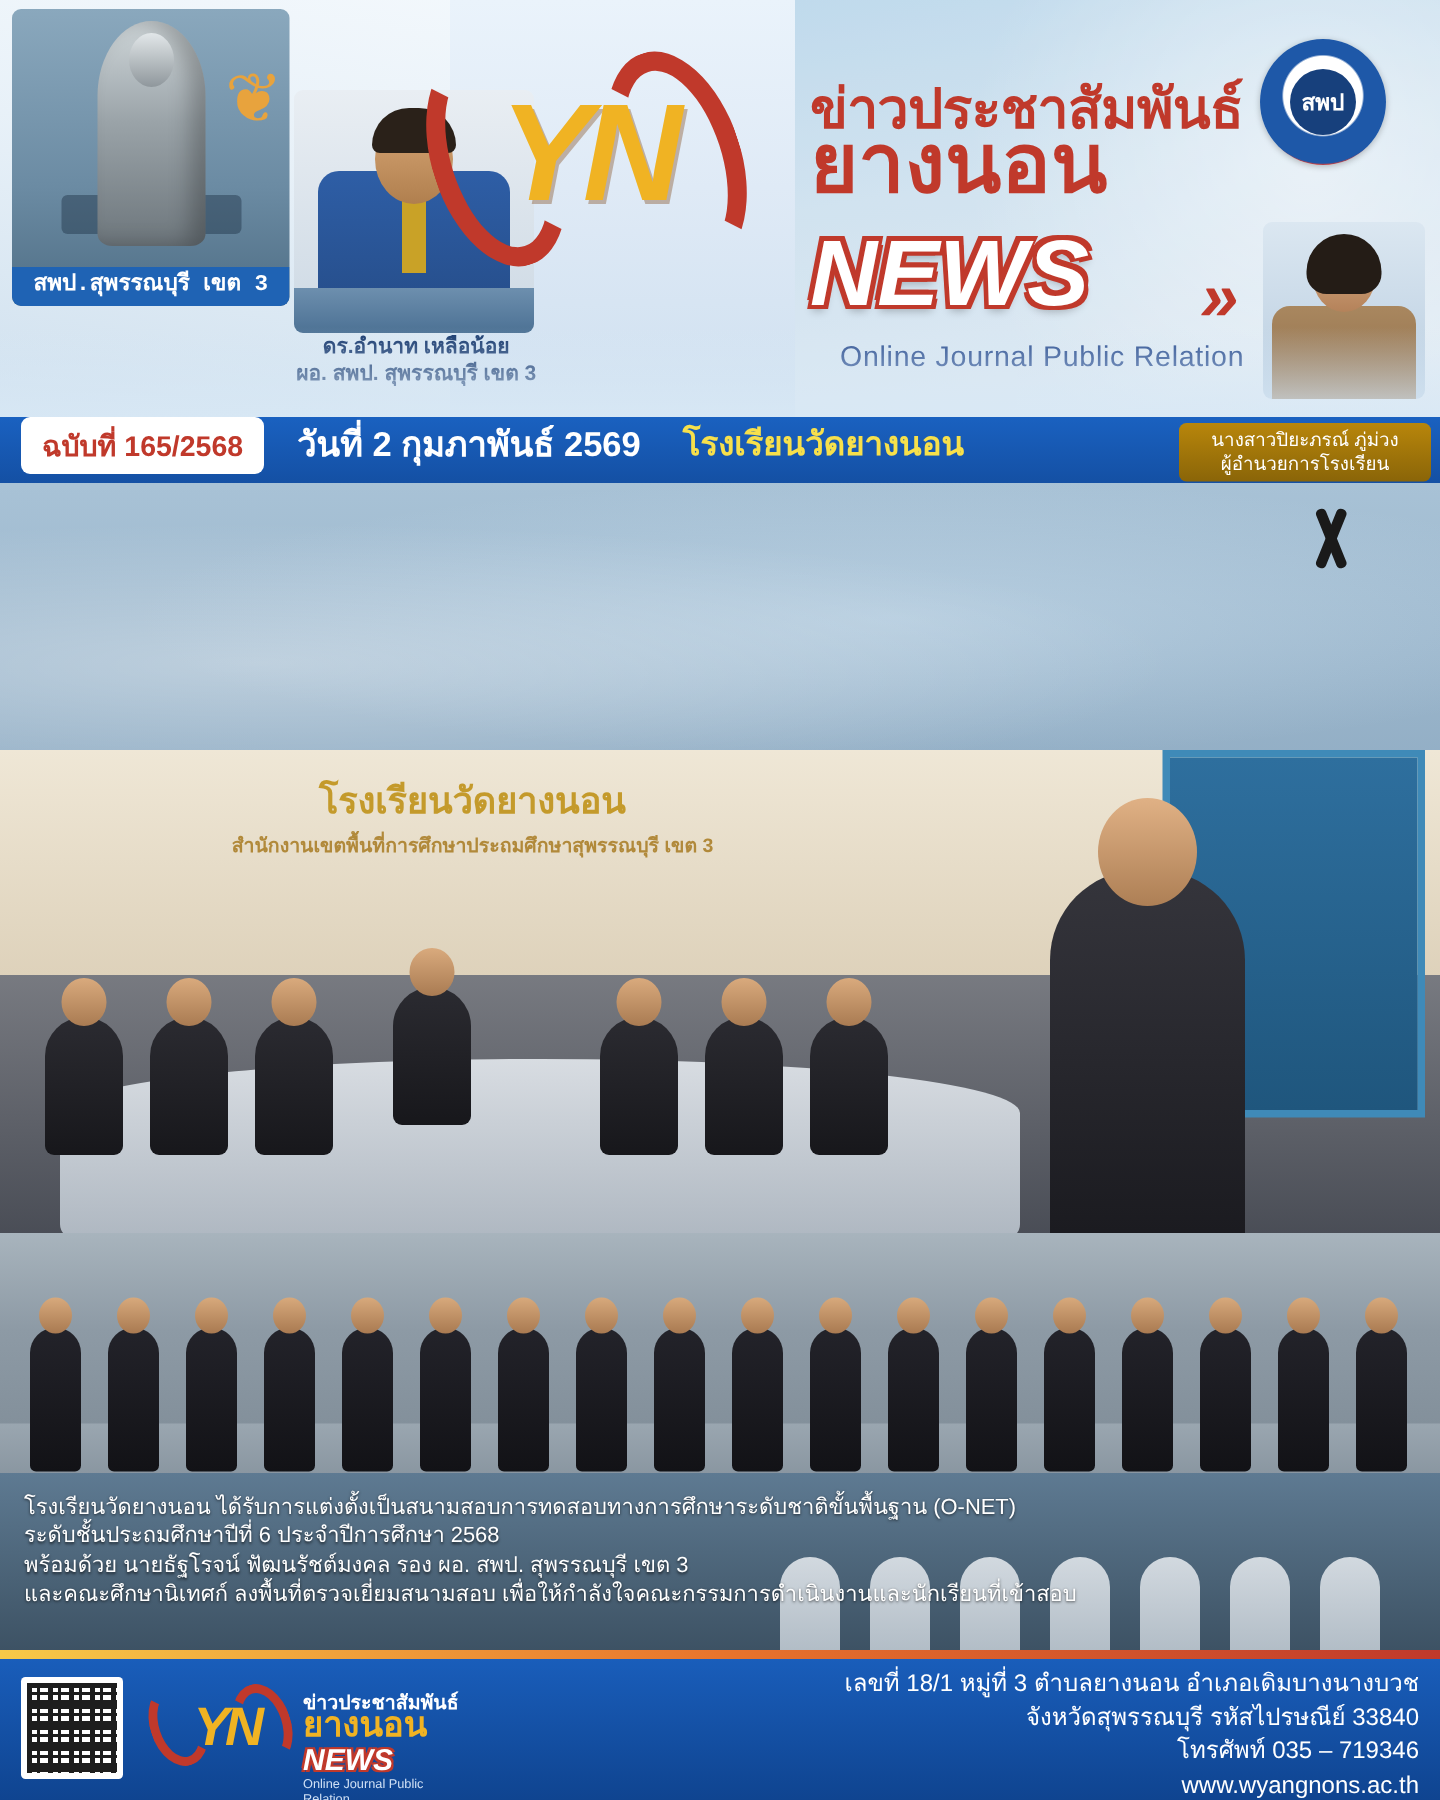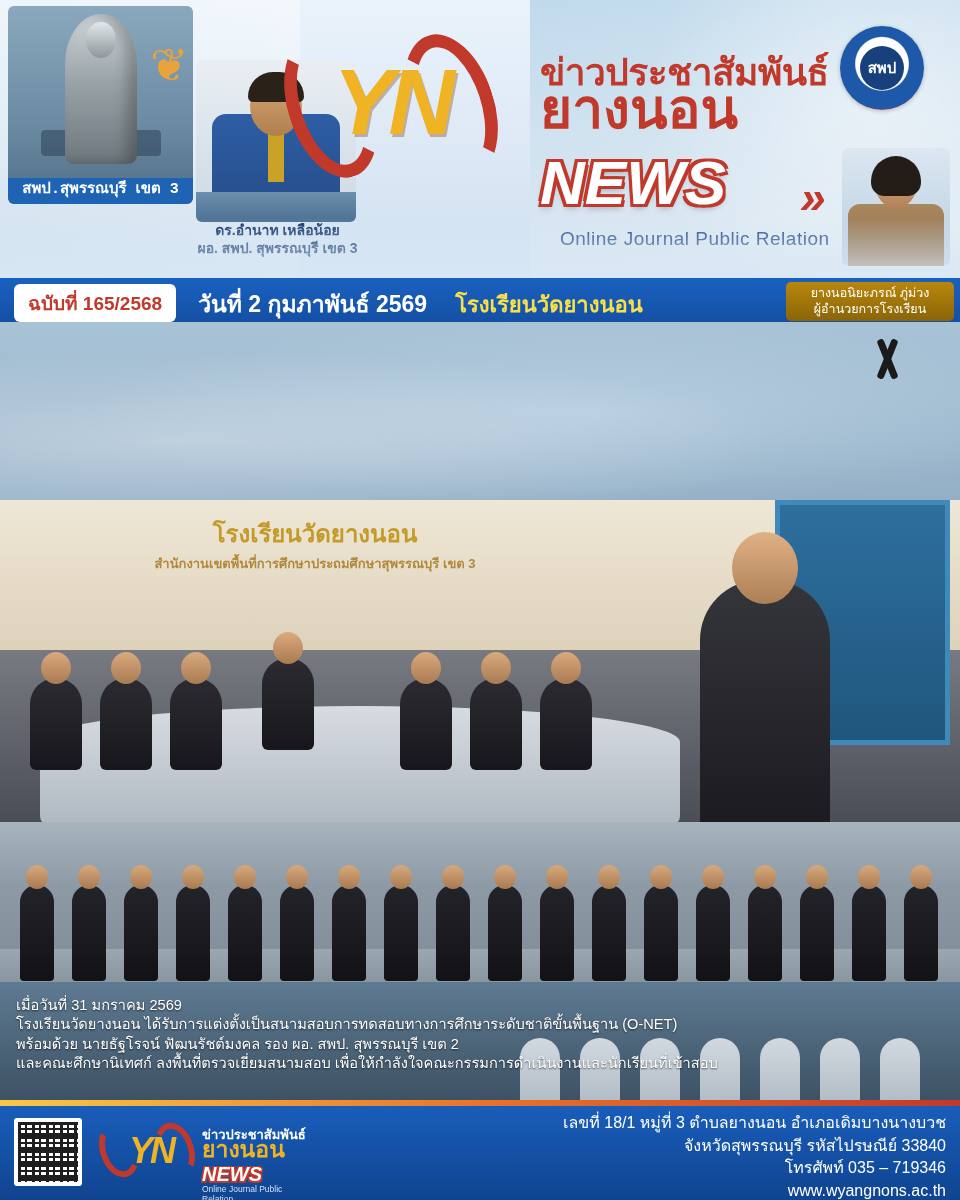--- a/index.html
+++ b/index.html
@@ -194,21 +194,21 @@
   .head-sub {
     position: absolute; left: 560px; top: 228px;
     color: #2a4d8f; font-size: 19px; letter-spacing: .5px;
   }
 
   
   .infobar {
     position: relative;
     width: 960px; height: 44px;
     background: linear-gradient(180deg, #1a61c0 0%, #1450a4 100%);
-    display: flex; align-items: flex-end;
+    display: flex; align-items: flex-start;
   }
   .issue-pill {
     margin-left: 14px;
     background: #ffffff; color: #c0392b;
     font-size: 19px; font-weight: bold;
     padding: 4px 14px; border-radius: 6px;
   }
   .issue-date {
     margin-left: 22px; color: #ffffff; font-size: 23px; font-weight: bold;
   }
@@ -445,21 +445,21 @@
       <div class="f-head"></div>
       <div class="f-hair"></div>
     </div>
   </div>
 
   <div class="infobar">
     <div class="issue-pill">ฉบับที่ 165/2568</div>
     <div class="issue-date">วันที่ 2 กุมภาพันธ์ 2569</div>
     <div class="school-name">โรงเรียนวัดยางนอน</div>
     <div class="dir-badge">
-      <div>ยางนอนิยะภรณ์  ภู่ม่วง</div>
+      <div>นางสาวปิยะภรณ์  ภู่ม่วง</div>
       <div>ผู้อำนวยการโรงเรียน</div>
     </div>
   </div>
 
   <div class="hero">
     <div class="hero-top"></div>
 
     <div class="mourn-ribbon">
       <i></i>
         <i></i>
@@ -510,23 +510,23 @@
       <div class="ps-student" style="left:520px;"></div>
       <div class="ps-student" style="left:580px;"></div>
       <div class="ps-student" style="left:640px;"></div>
       <div class="ps-student" style="left:700px;"></div>
       <div class="ps-student" style="left:760px;"></div>
       <div class="ps-student" style="left:820px;"></div>
       <div class="ps-student" style="left:880px;"></div>
     </div>
 
     <div class="body-text">
-      <p>เมื่อวันที่ 31 มกราคม 2569</p>
       <p>โรงเรียนวัดยางนอน ได้รับการแต่งตั้งเป็นสนามสอบการทดสอบทางการศึกษาระดับชาติขั้นพื้นฐาน (O-NET)</p>
-      <p>พร้อมด้วย นายธัฐโรจน์ ฟัฒนรัชต์มงคล รอง ผอ. สพป. สุพรรณบุรี เขต 2</p>
+      <p>ระดับชั้นประถมศึกษาปีที่ 6 ประจำปีการศึกษา 2568</p>
+      <p>พร้อมด้วย นายธัฐโรจน์ ฟัฒนรัชต์มงคล รอง ผอ. สพป. สุพรรณบุรี เขต 3</p>
       <p>และคณะศึกษานิเทศก์ ลงพื้นที่ตรวจเยี่ยมสนามสอบ เพื่อให้กำลังใจคณะกรรมการดำเนินงานและนักเรียนที่เข้าสอบ</p>
 
     </div>
   </div>
 
   <div class="footer">
     <div class="footer-strip"></div>
 
     <div class="qr">
       <div class="qr-inner"></div>

